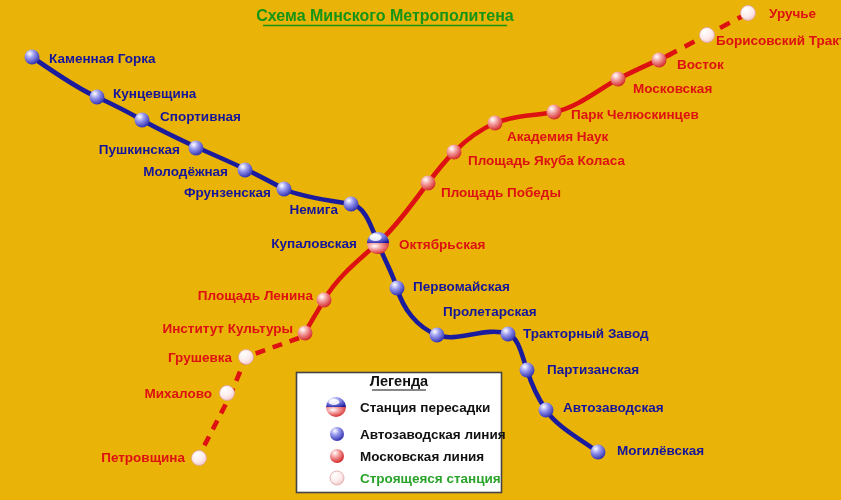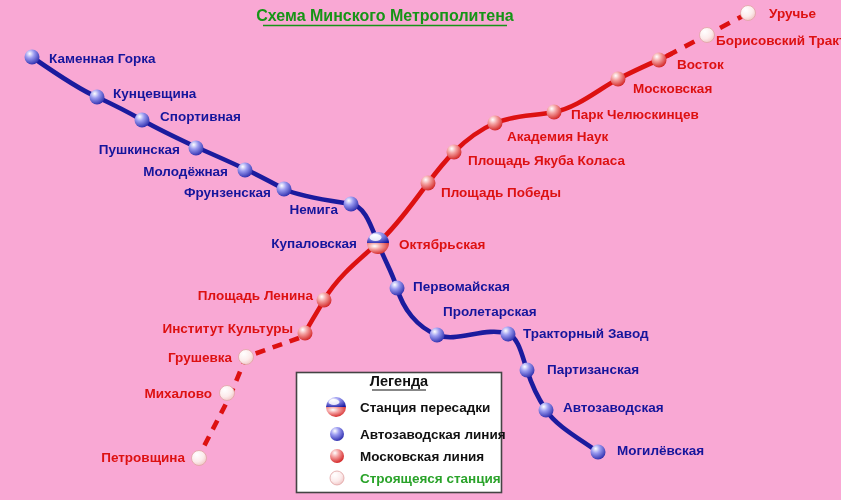--- a/index.html
+++ b/index.html
@@ -1,17 +1,17 @@
 <!DOCTYPE html>
 <html><head>
 <meta charset="utf-8">
 <style>
   html,body{margin:0;padding:0;background:#ffffff;}
   .stage{
-    position:relative;width:841px;height:500px;background:#f9a8d4;overflow:hidden;
+    position:relative;width:841px;height:500px;background:#eab308;overflow:hidden;
     font-family:"Liberation Sans","DejaVu Sans",sans-serif;
   }
   svg{display:block;}
   text{font-family:"Liberation Sans","DejaVu Sans",sans-serif;font-weight:bold;}
   .st-label{font-size:13.5px;}
   .blue-label{fill:#15159c;}
   .red-label{fill:#dd1111;}
   .map-title{font-size:16px;fill:#169416;}
   .legend-title{font-size:14.5px;fill:#111111;}
   .legend-label{font-size:13.5px;fill:#111111;}

